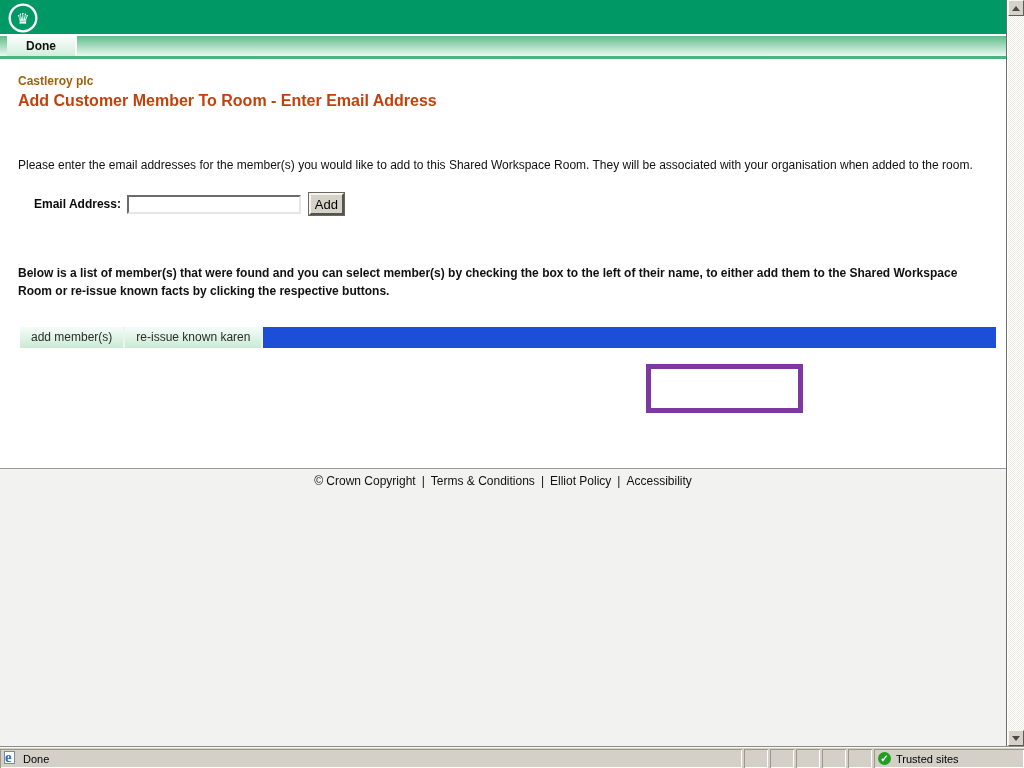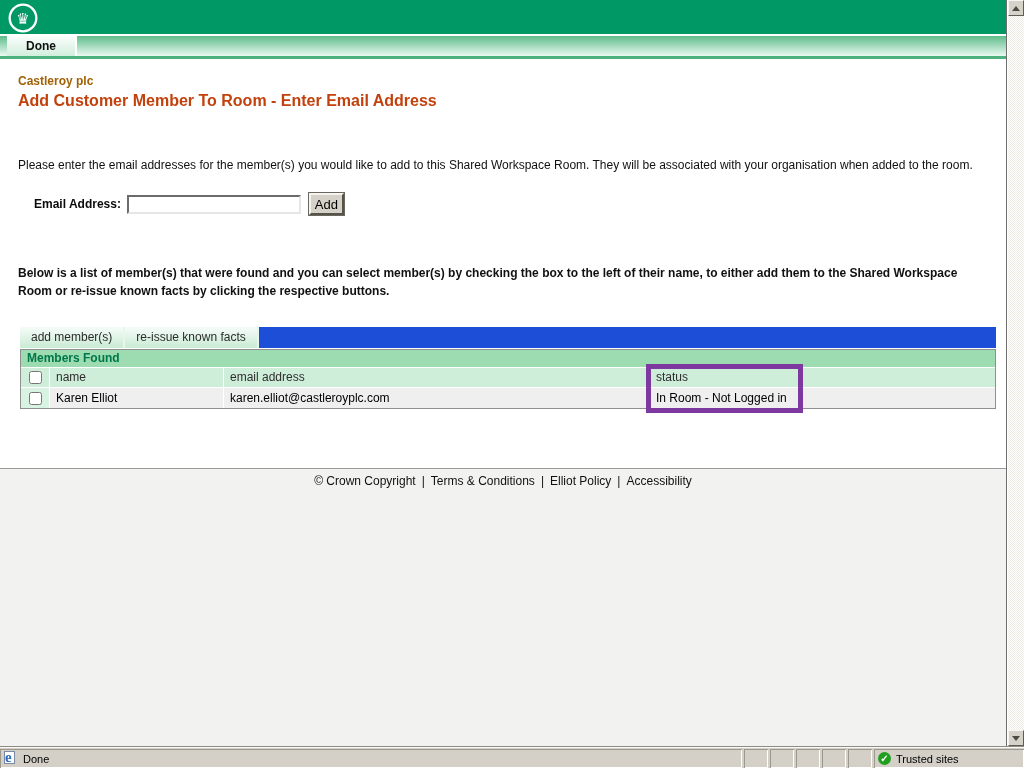--- a/index.html
+++ b/index.html
@@ -99,41 +99,23 @@
     <div class="email-row" data-interactable="false">
       <span class="email-label" data-interactable="false">Email Address:</span>
       <input class="email-input" type="text" data-interactable="true" value="" style="">
       <button class="add-btn" data-interactable="true">Add</button>
     </div>
 
     <div class="list-text" data-interactable="false">Below is a list of member(s) that were found and you can select member(s) by checking the box to the left of their name, to either add them to the Shared Workspace Room or re-issue known facts by clicking the respective buttons.</div>
 
     <div class="toolbar" data-interactable="false">
       <button class="tb-btn" data-interactable="true">add member(s)</button>
-      <button class="tb-btn" data-interactable="true">re-issue known facts</button>
+      <button class="tb-btn" data-interactable="true">re-issue known karen</button>
     </div>
 
-    <div class="members-table" data-interactable="false">
-      <div class="mt-caption" data-interactable="false">Members Found</div>
-      <div class="mt-grid" data-interactable="false">
-        <div class="cell chk hdr" data-interactable="false">
-          <input type="checkbox" data-interactable="true" style="">
-        </div>
-        <div class="cell hdr" data-interactable="false">name</div>
-        <div class="cell hdr" data-interactable="false">email address</div>
-        <div class="cell hdr" data-interactable="false">status</div>
-
-        <div class="cell chk row" data-interactable="false">
-          <input type="checkbox" data-interactable="true" style="">
-        </div>
-        <div class="cell row" data-interactable="false">Karen Elliot</div>
-        <div class="cell row" data-interactable="false">karen.elliot@castleroyplc.com</div>
-        <div class="cell row" data-interactable="false">In Room - Not Logged in</div>
-      </div>
-    </div>
 
     <div class="annotation-box" data-interactable="false"></div>
 
     <div class="footer-area" data-interactable="false">
       <div class="footer-links" data-interactable="false">
         <span data-interactable="true">© Crown Copyright</span><span class="sep" data-interactable="false">|</span><span data-interactable="true">Terms &amp; Conditions</span><span class="sep" data-interactable="false">|</span><span data-interactable="true">Elliot Policy</span><span class="sep" data-interactable="false">|</span><span data-interactable="true">Accessibility</span>
       </div>
     </div>
 
   </div>

